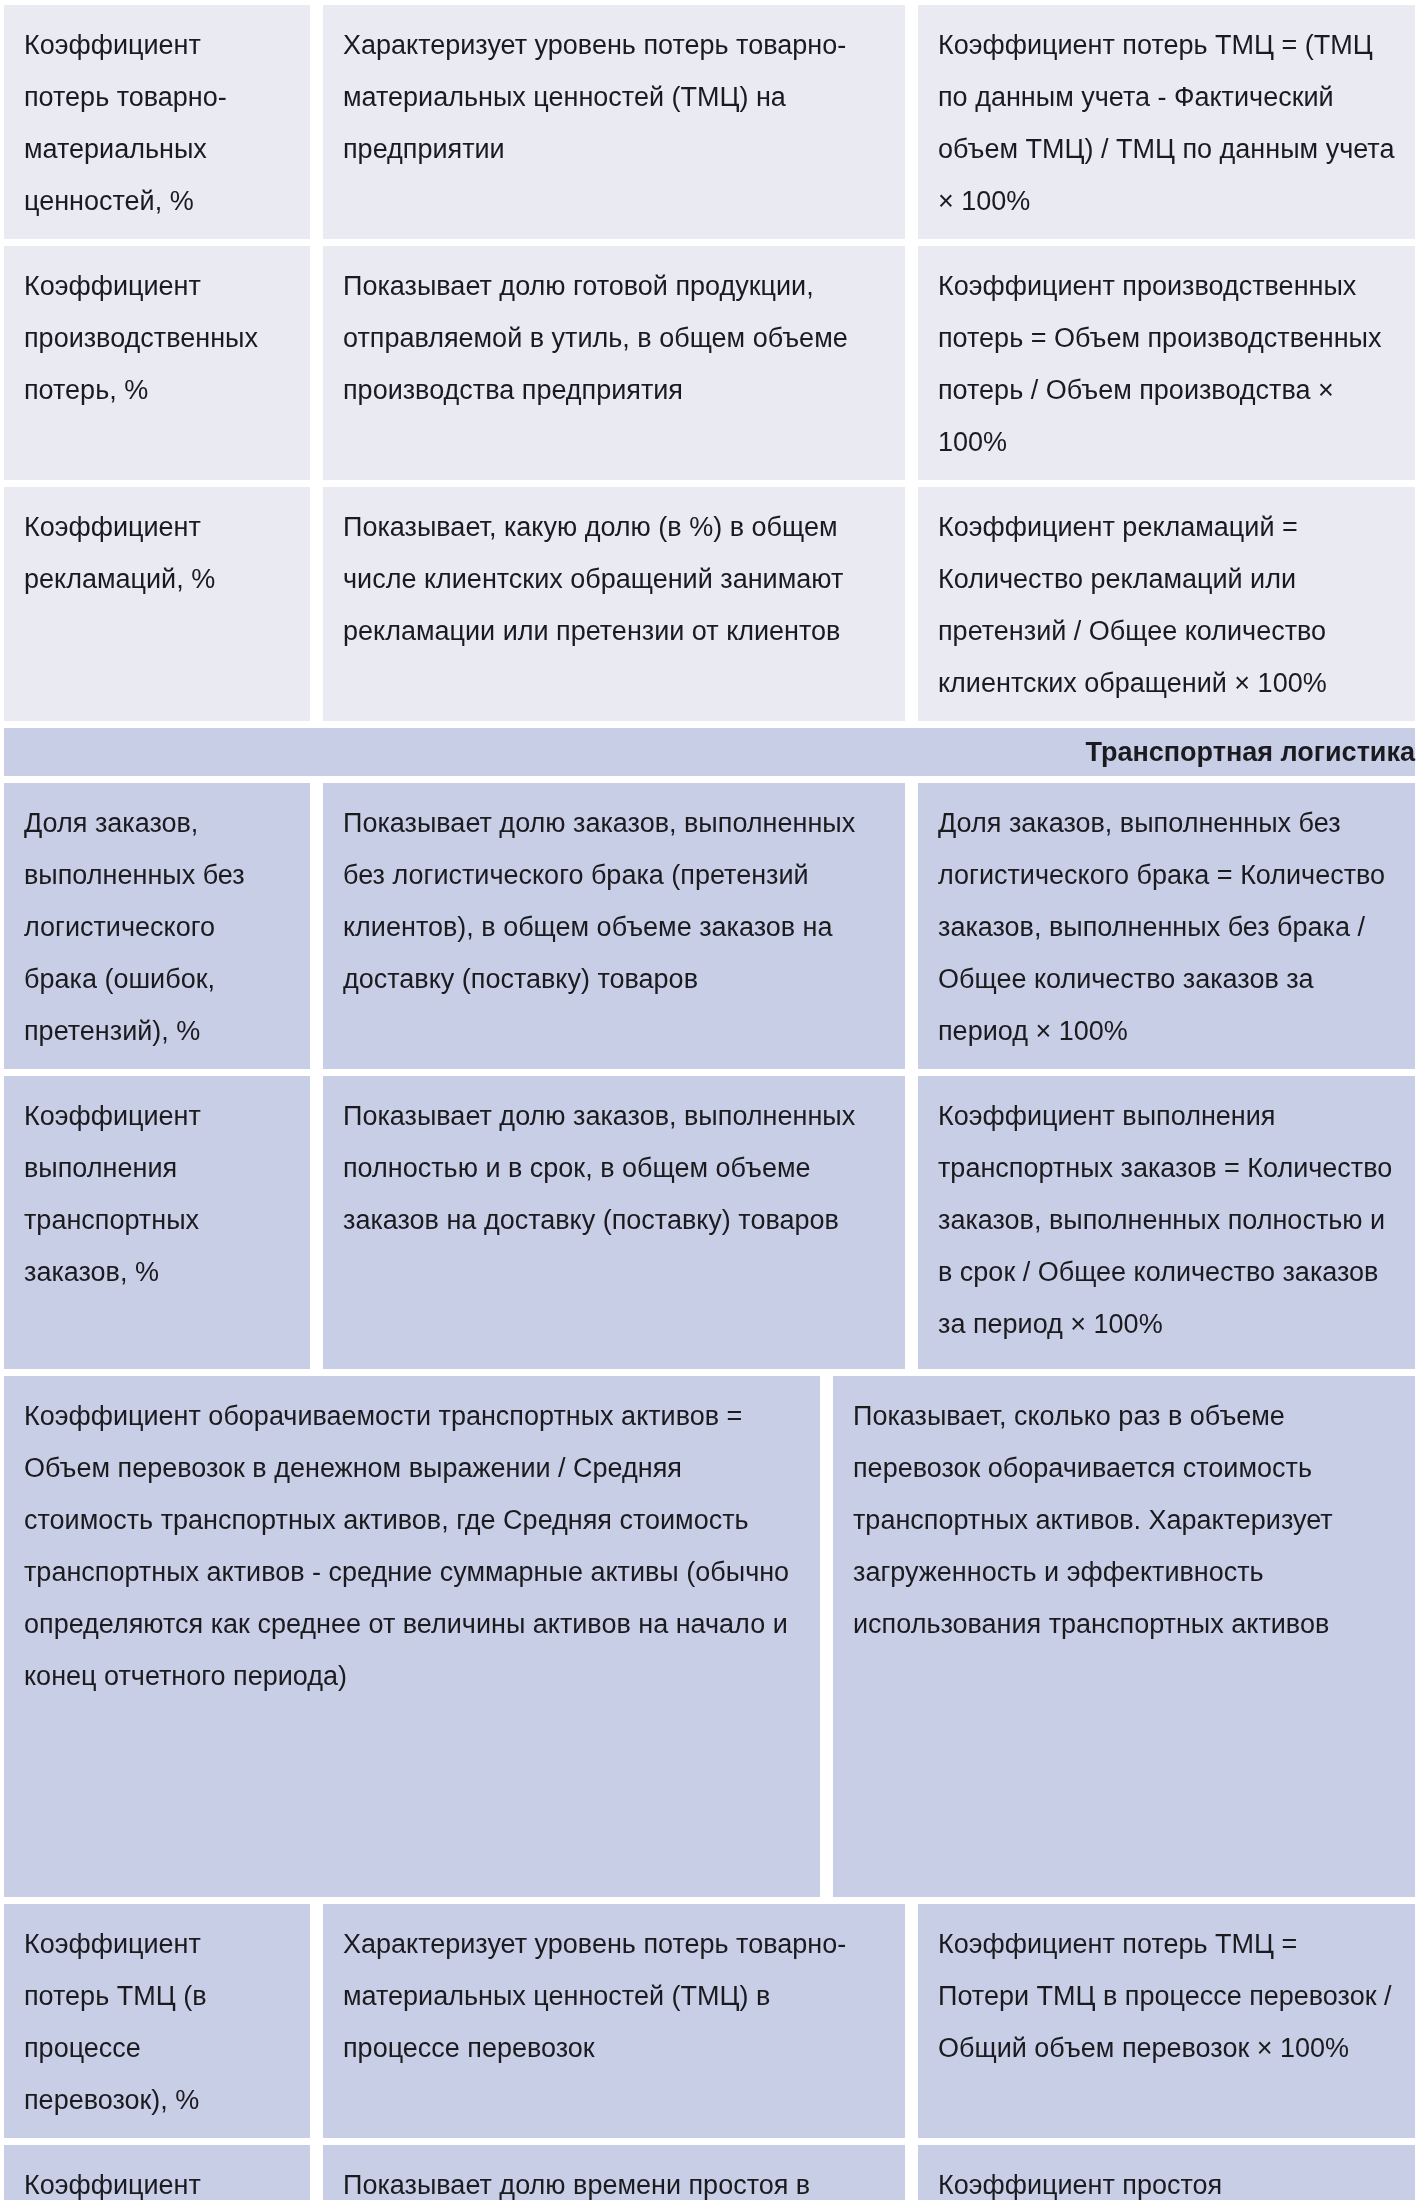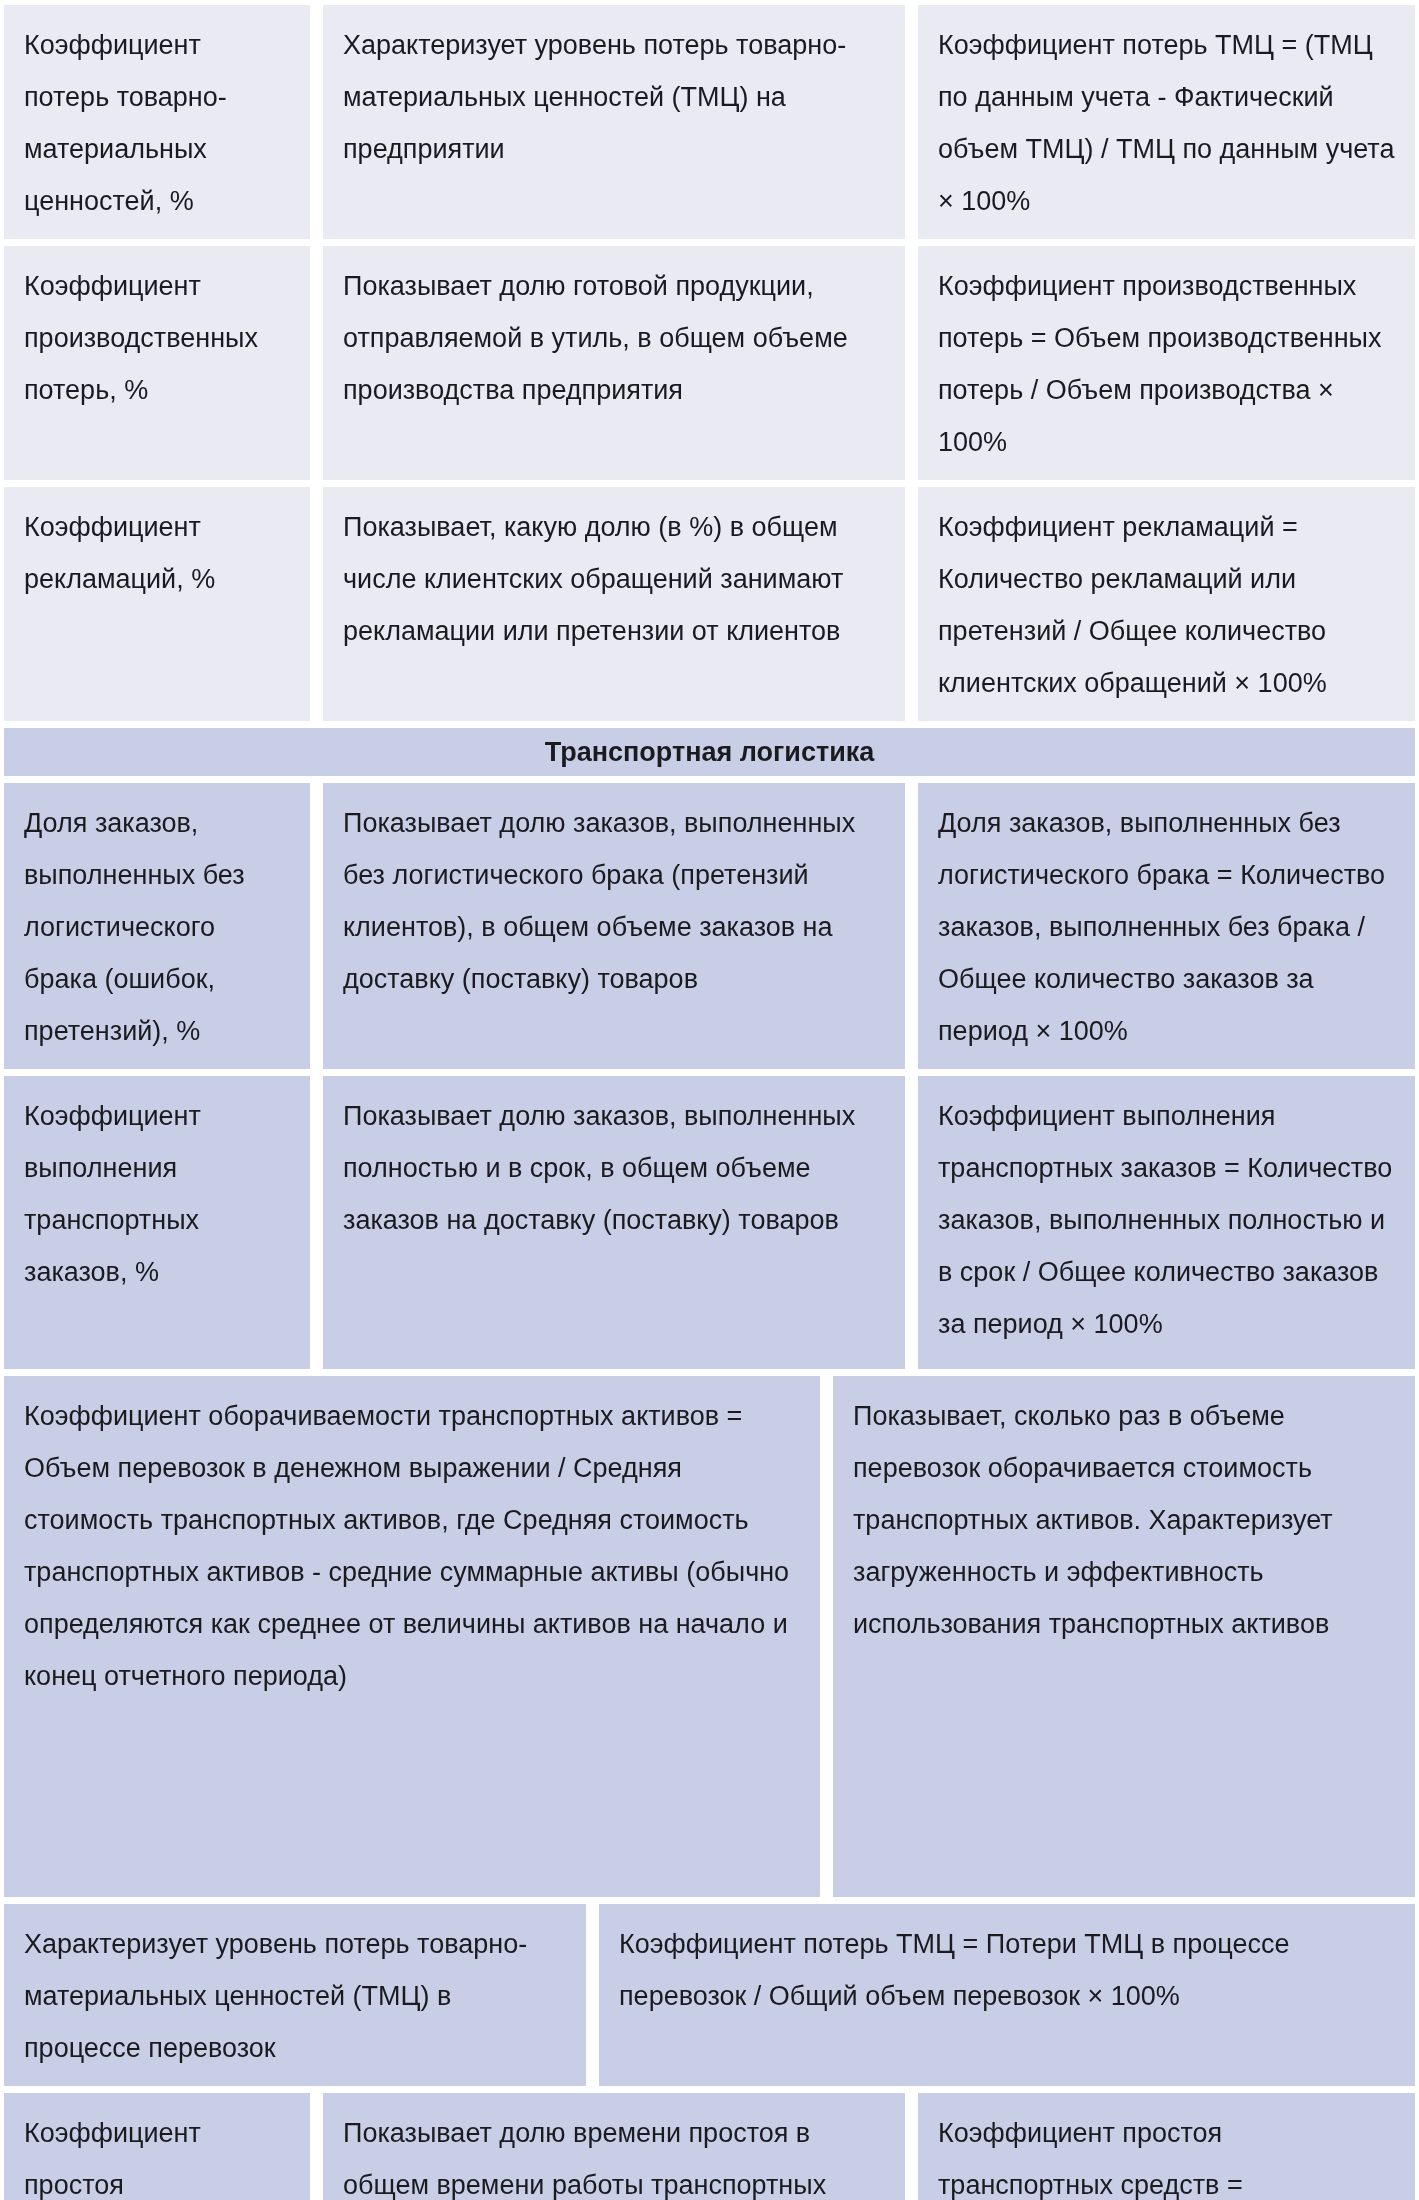--- a/index.html
+++ b/index.html
@@ -34,21 +34,21 @@
   .c2 { width: 582px; flex: 0 0 auto; }
   .c3 { flex: 1 1 auto; }
   .light .cell { background: var(--light-row-bg); }
   .dark .cell { background: var(--dark-row-bg); }
   .section-row {
     background: var(--dark-row-bg);
     min-height: 48px;
     margin-bottom: 7px;
     display: flex;
     align-items: center;
-    justify-content: center;
+    justify-content: flex-end;
   }
   .section-row span {
     font-size: 27px;
     font-weight: 700;
   }
   
   .rh1 { min-height: 196px; }
   .rh2 { min-height: 191px; }
   .rh3 { min-height: 194px; }
   .rh4 { min-height: 242px; }
@@ -95,20 +95,21 @@
     <div class="cell c2">Показывает долю заказов, выполненных полностью и в срок, в общем объеме заказов на доставку (поставку) товаров</div>
     <div class="cell c3">Коэффициент выполнения транспортных заказов = Количество заказов, выполненных полностью и в срок / Общее количество заказов за период × 100%</div>
   </div>
 
   <div class="row dark rh6">
     <div class="cell c3">Коэффициент оборачиваемости транспортных активов = Объем перевозок в денежном выражении / Средняя стоимость транспортных активов, где Средняя стоимость транспортных активов - средние суммарные активы (обычно определяются как среднее от величины активов на начало и конец отчетного периода)</div>
     <div class="cell c2">Показывает, сколько раз в объеме перевозок оборачивается стоимость транспортных активов. Характеризует загруженность и эффективность использования транспортных активов</div>
   </div>
 
   <div class="row dark rh7">
+    <div class="cell c1">Коэффициент потерь ТМЦ (в процессе перевозок), %</div>
     <div class="cell c2">Характеризует уровень потерь товарно-материальных ценностей (ТМЦ) в процессе перевозок</div>
     <div class="cell c3">Коэффициент потерь ТМЦ = Потери ТМЦ в процессе перевозок / Общий объем перевозок × 100%</div>
   </div>
 
   <div class="row dark rh8">
     <div class="cell c1">Коэффициент простоя транспортных средств, %</div>
     <div class="cell c2">Показывает долю времени простоя в общем времени работы транспортных средств. Характеризует относительные потери времени в работе транспортных средств (ТС)</div>
     <div class="cell c3">Коэффициент простоя транспортных средств = (Фактическое время работы ТС - Плановое время работы ТС) / Плановое время работы ТС × 100%</div>
   </div>
 

